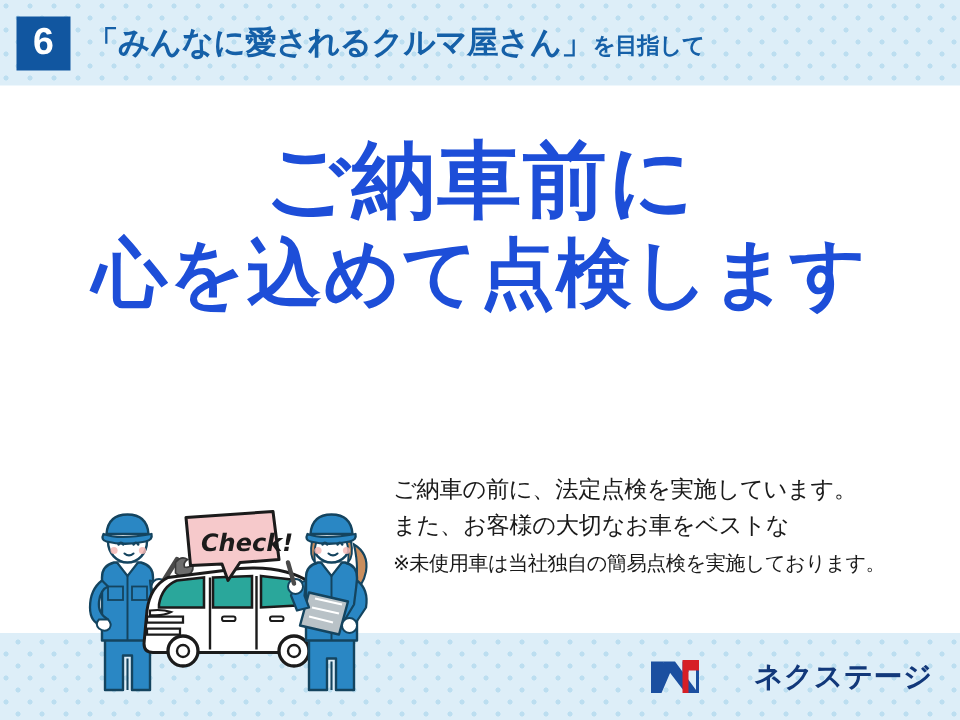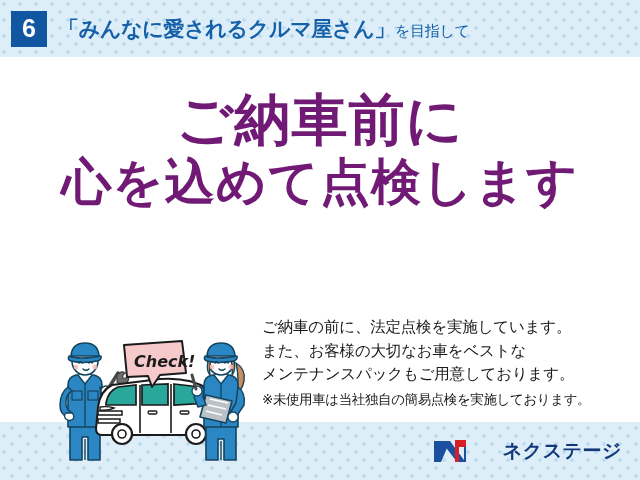--- a/index.html
+++ b/index.html
@@ -57,39 +57,39 @@
     align-items: baseline;
     justify-content: space-between;
   }
   #header-main {
     font-size: 21px;
     font-weight: bold;
     letter-spacing: -0.3px;
   }
   #header-sub {
     font-size: 15px;
-    font-weight: normal;
+    font-weight: bold;
     letter-spacing: -0.3px;
   }
 
   
   #panel {
     position: absolute;
     left: 0; top: 57px;
     width: 640px; height: 365px;
     background: #ffffff;
   }
 
   
   #headline {
     position: absolute;
     left: 0; top: 30px;
     width: 640px;
     text-align: center;
-    color: #701a75;
+    color: #1d4ed8;
     font-weight: bold;
     letter-spacing: 1px;
     line-height: 1.18;
   }
   .headline-line {
     display: block;
     font-size: 58px;
     white-space: nowrap;
   }
   #headline-line-1 { font-size: 56px; }
@@ -286,21 +286,20 @@
           <circle cx="156" cy="38" r="2.4" fill="#f4b9b5" opacity="0.85"></circle>
           <circle cx="175" cy="38" r="2.4" fill="#f4b9b5" opacity="0.85"></circle>
         </g>
 
       </svg>
     </div>
 
     <div id="body-copy">
       <span class="copy-line">ご納車の前に、法定点検を実施しています。</span>
       <span class="copy-line">また、お客様の大切なお車をベストな</span>
-      <span class="copy-line">メンテナンスパックもご用意しております。</span>
       <span class="copy-note">※未使用車は当社独自の簡易点検を実施しております。</span>
     </div>
 
   </div>
 
   <div id="footer">
     <div id="brand">
       <svg id="brand-mark" viewBox="0 0 34 26" xmlns="http://www.w3.org/2000/svg">
         <path d="M1 24 L1 3 L9 3 L22 19 L22 3 L26 3 L26 10 L14 10 L8 24 Z" fill="#1b4fa0"></path>
         <path d="M9 3 L17 3 L31 22 L31 3 L33 3 L33 24 L24 24 L11 7 Z" fill="#1b4fa0"></path>

